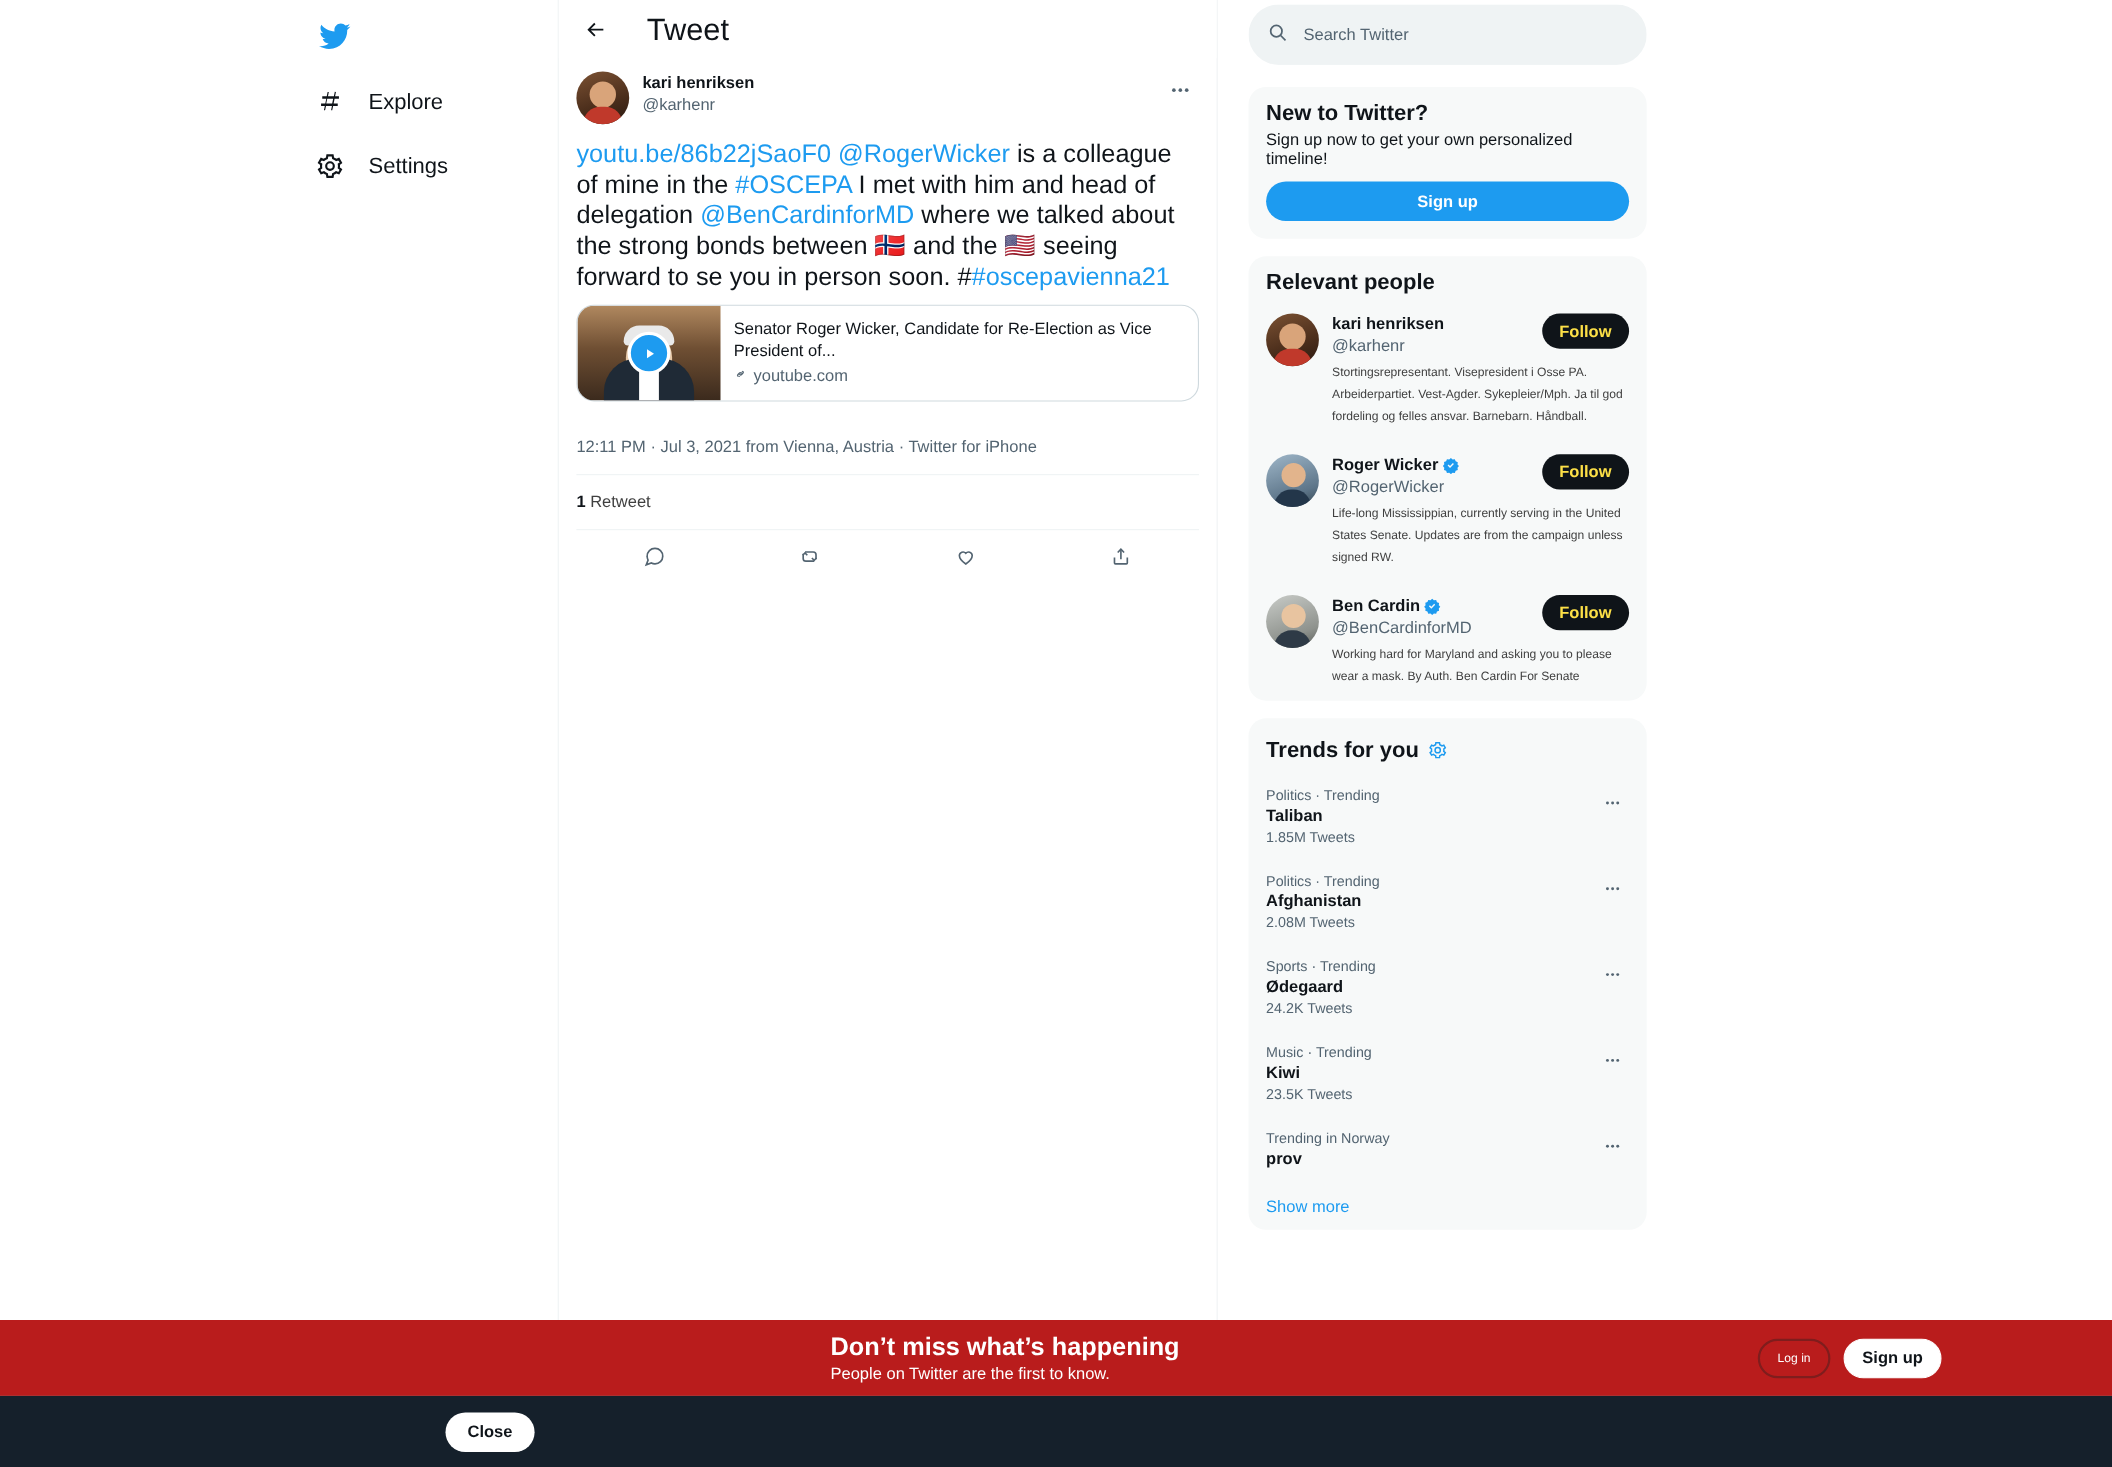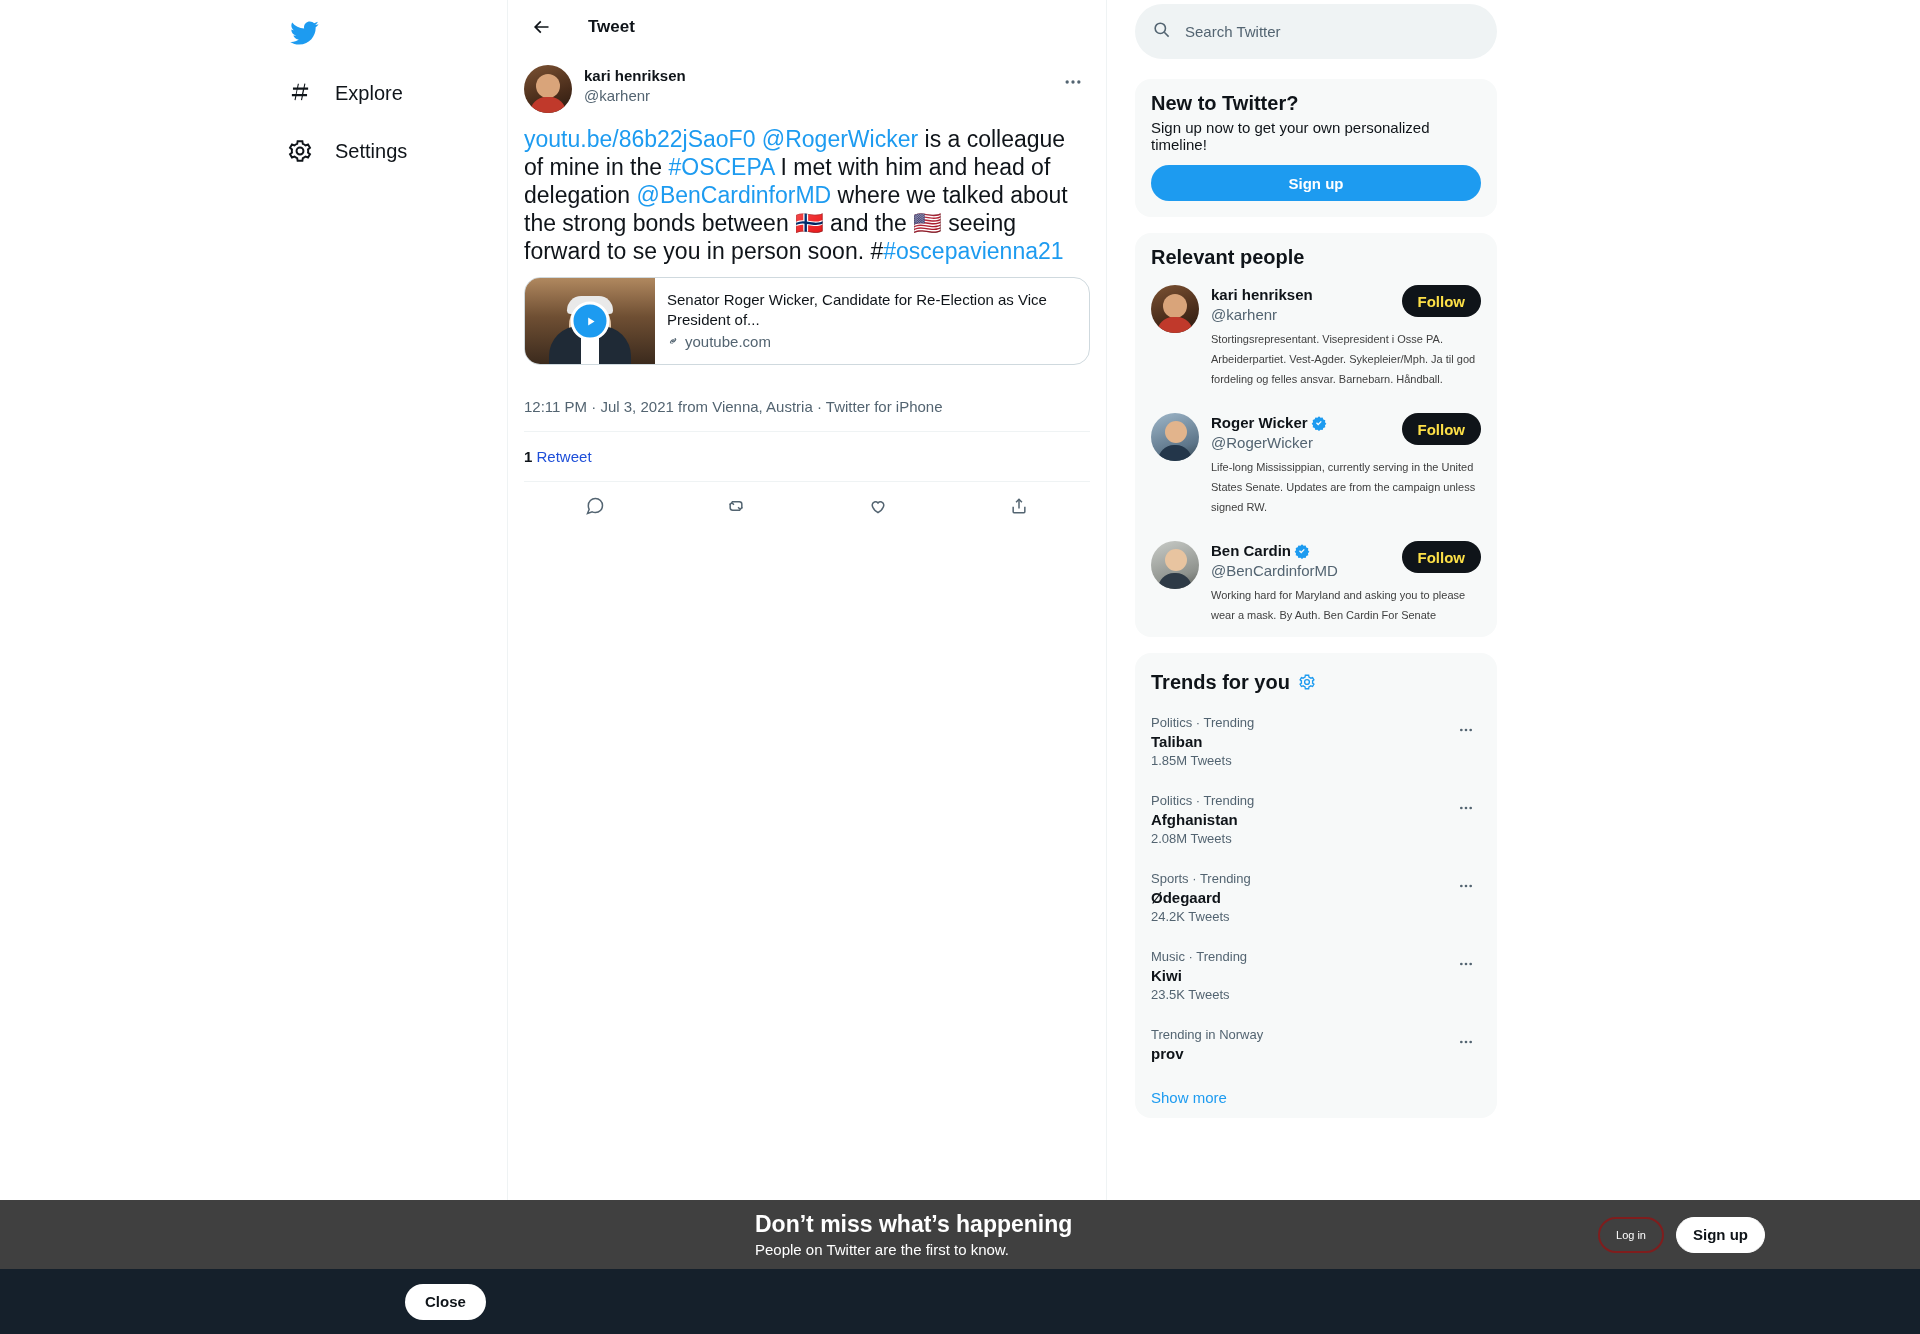--- a/index.html
+++ b/index.html
@@ -66,21 +66,21 @@
     padding: 0 16px;
     position: sticky; top: 0;
     background: rgba(255,255,255,0.85);
   }
   .back-btn {
     width: 34px; height: 34px;
     border-radius: 50%;
     display: flex; align-items: center; justify-content: center;
     cursor: pointer;
   }
-  .header-title { font-size: 17px; font-weight: 700; line-height: 24px; }
+  .header-title { font-size: 28px; font-weight: 400; line-height: 24px; }
 
   .tweet { padding: 12px 16px 0 16px; }
   .tweet-top { display: flex; align-items: flex-start; }
   .avatar {
     width: 48px; height: 48px; border-radius: 50%;
     overflow: hidden; flex: none; margin-right: 12px;
     background: #5b3a29;
     position: relative;
   }
   .avatar.kari { background: linear-gradient(160deg,#7c5233 0%,#4a2d1b 60%,#2a1910 100%); }
@@ -181,21 +181,21 @@
   }
 
   .tweet-meta {
     font-size: 15px; color: #536471;
     padding: 4px 0 16px 0;
     margin-top: 29px;
   }
   .divider { height: 1px; background: #eff3f4; }
   .stats { padding: 16px 0; font-size: 15px; }
   .stats b { font-weight: 700; color: #0f1419; }
-  .stats span { color: #1d4ed8; }
+  .stats span { color: #404040; }
   .actions {
     display: flex;
     justify-content: space-around;
     padding: 4px 0;
     height: 48px;
     align-items: center;
   }
   .action-btn {
     width: 38px; height: 38px; border-radius: 50%;
     display: flex; align-items: center; justify-content: center;
@@ -296,21 +296,21 @@
     color: #536471; flex: none;
   }
   .show-more {
     padding: 12px 16px; font-size: 15px; color: #1d9bf0; cursor: pointer;
   }
 
   
   .bottom-banner {
     position: absolute; left: 0; right: 0; bottom: 65px;
     height: 69px;
-    background: #404040;
+    background: #b91c1c;
     color: #fff;
     display: flex;
     align-items: center;
     justify-content: center;
     gap: 0;
   }
   .banner-inner {
     width: 1610px;
     display: flex;
     align-items: center;

